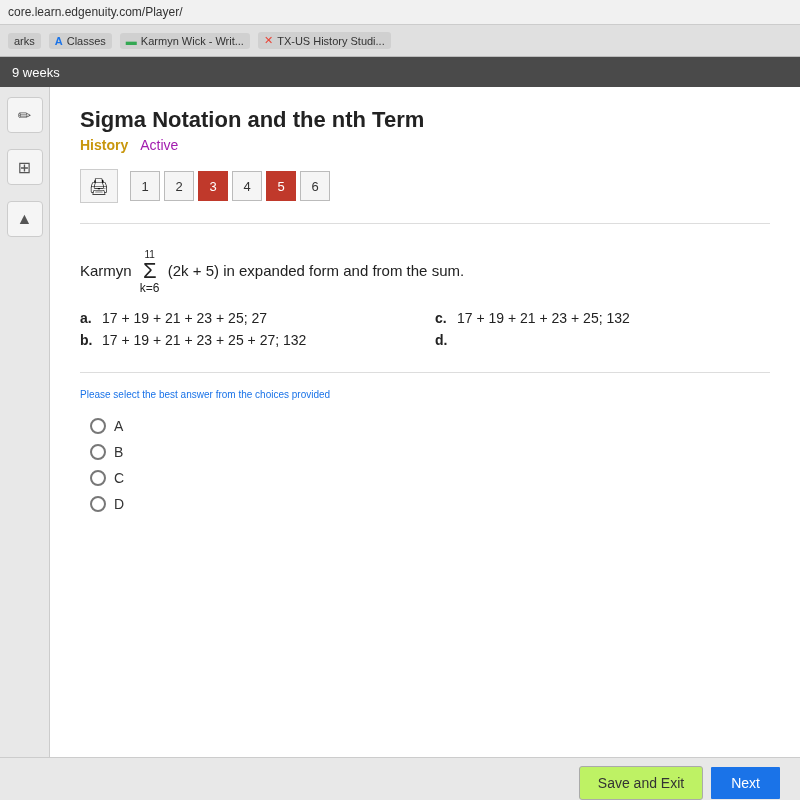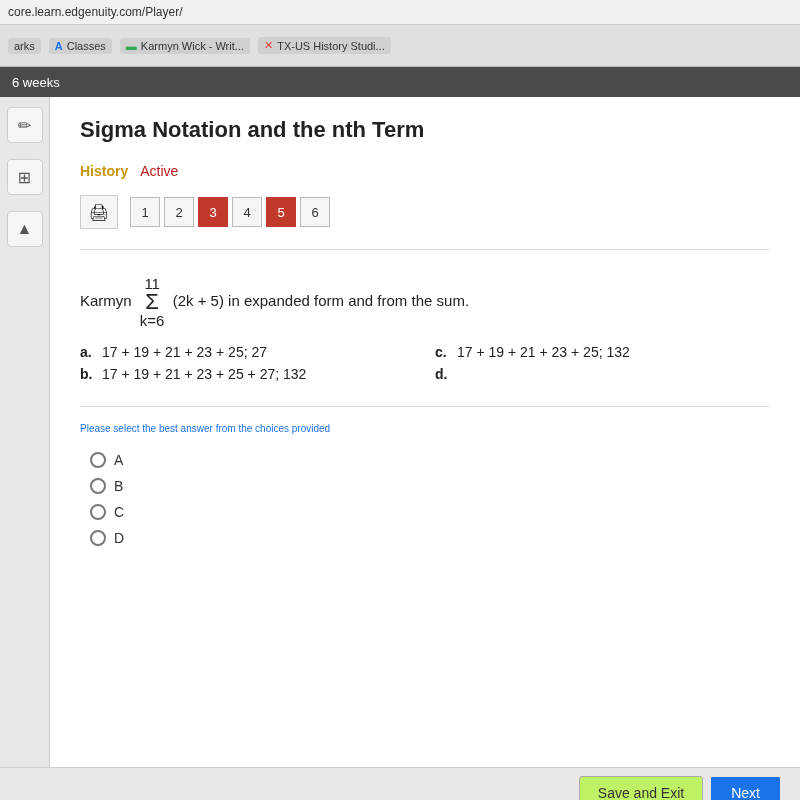--- a/index.html
+++ b/index.html
@@ -23,21 +23,21 @@
       display: flex;
       align-items: center;
     }
 
     .browser-tabs {
       background: #e0e0e0;
       padding: 3px 8px;
       font-size: 11px;
       color: #333;
       border-bottom: 1px solid #bbb;
-      height: 42px;
+      height: 32px;
       display: flex;
       align-items: center;
       gap: 8px;
     }
 
     .tab-item {
       display: flex;
       align-items: center;
       gap: 4px;
       padding: 2px 6px;
@@ -106,38 +106,38 @@
       flex: 1;
       padding: 20px 30px;
       background: #fff;
       overflow-y: auto;
     }
 
     .page-title {
       font-size: 22px;
       font-weight: bold;
       color: #222;
-      margin-bottom: 20px;
+      margin-bottom: 4px;
     }
 
     .subtitle-row {
       display: flex;
       align-items: center;
       gap: 12px;
       margin-bottom: 16px;
     }
 
     .practice-label {
       color: #c8960c;
       font-size: 14px;
       font-weight: bold;
     }
 
     .active-label {
-      color: #b91c1c;
+      color: #a21caf;
       font-size: 14px;
     }
 
     
     .pagination {
       display: flex;
       align-items: center;
       gap: 4px;
       margin-bottom: 20px;
     }
@@ -194,23 +194,23 @@
 
     .sigma-notation {
       display: inline-flex;
       flex-direction: column;
       align-items: center;
       margin: 0 4px;
       font-size: 14px;
       vertical-align: middle;
     }
 
-    .sigma-top { font-size: 15px; line-height: 1; }
+    .sigma-top { font-size: 10px; line-height: 1; }
     .sigma-symbol { font-size: 22px; line-height: 1; }
-    .sigma-bottom { font-size: 15px; line-height: 1; }
+    .sigma-bottom { font-size: 12px; line-height: 1; }
 
     .answers-grid {
       display: grid;
       grid-template-columns: 1fr 1fr;
       gap: 6px 20px;
       margin-bottom: 24px;
       font-size: 14px;
       color: #222;
     }
 
@@ -316,21 +316,21 @@
   </div>
   <div class="tab-item">
     <span class="tab-icon-x">✕</span>
     <span>TX-US History Studi...</span>
   </div>
 </div>
 
 <div class="app-container">
 
   <div class="top-bar">
-    <span>6 weeks</span>
+    <span>9 weeks</span>
   </div>
 
   <div class="content-area">
 
     <div class="sidebar">
       <div class="sidebar-btn" title="Pencil">✏</div>
       <div class="sidebar-btn" title="Calculator">⊞</div>
       <div class="sidebar-btn" title="Up">▲</div>
     </div>
 

